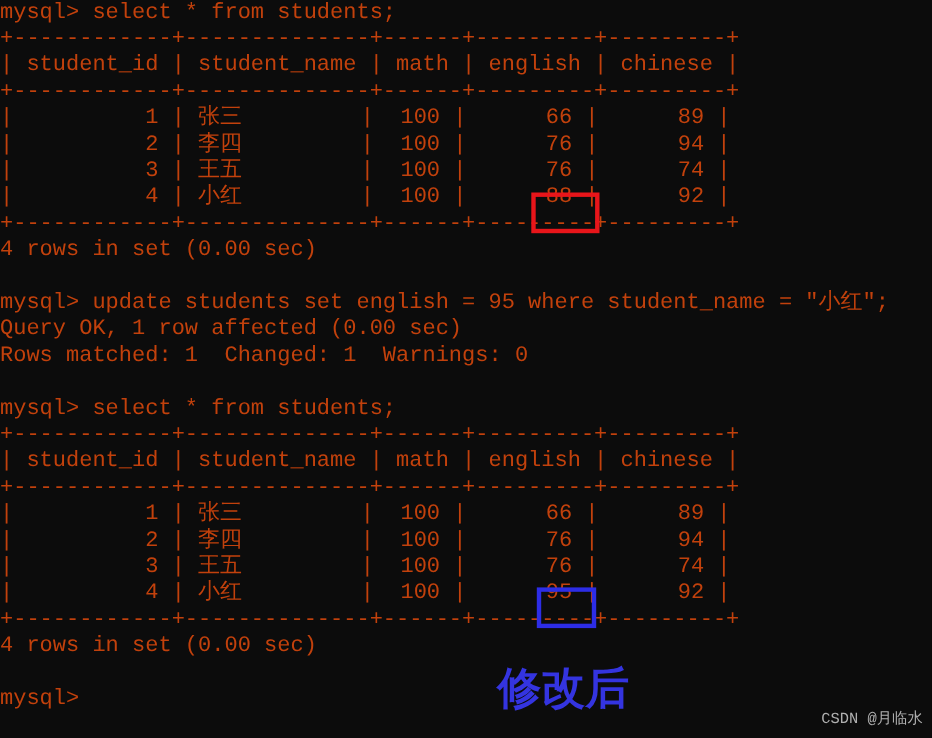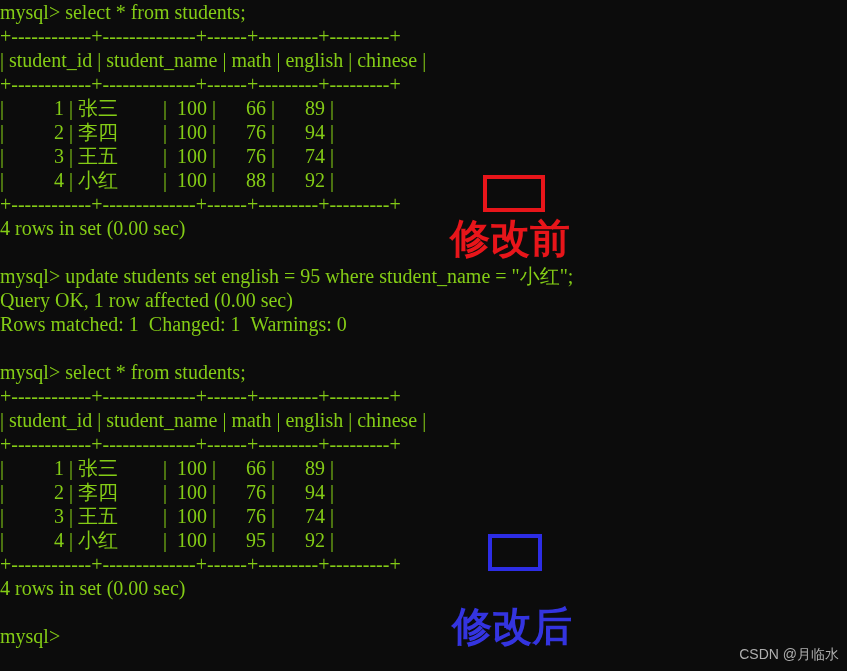--- a/index.html
+++ b/index.html
@@ -15,22 +15,22 @@
     overflow: hidden;
     font-family: "DejaVu Sans Mono", "Liberation Mono", monospace;
   }
   .term {
     position: absolute;
     left: 0;
     top: 0;
     width: 847px;
     padding: 0;
     margin: 0;
-    color: #84cc16;
-    font-family: Liberation Serif, serif;
+    color: #c2410c;
+    font-family: Liberation Mono, monospace;
     font-size: 20px;
     line-height: 24px;
     letter-spacing: 0px;
     white-space: pre;
     font-weight: 400;
   }
   .term .line {
     height: 24px;
     white-space: pre;
     margin: 0;
@@ -59,37 +59,36 @@
     white-space: pre;
   }
   .anno-red { color: #e8151a; }
   .anno-blue { color: #3434e0; }
 
   .watermark {
     position: absolute;
     right: 8px;
     bottom: 8px;
     color: #bdbdbd;
-    font-family: Liberation Sans, sans-serif;
+    font-family: Liberation Mono, monospace;
     font-size: 14px;
     line-height: 18px;
     opacity: 0.92;
     white-space: pre;
   }
 </style>
 </head>
 <body>
 
 <div id="screen">
 
   <pre class="term"><div class="line">mysql&gt; select * from students;</div><div class="line">+------------+--------------+------+---------+---------+</div><div class="line">| student_id | student_name | math | english | chinese |</div><div class="line">+------------+--------------+------+---------+---------+</div><div class="line">|          1 | 张三         |  100 |      66 |      89 |</div><div class="line">|          2 | 李四         |  100 |      76 |      94 |</div><div class="line">|          3 | 王五         |  100 |      76 |      74 |</div><div class="line">|          4 | 小红         |  100 |      88 |      92 |</div><div class="line">+------------+--------------+------+---------+---------+</div><div class="line">4 rows in set (0.00 sec)</div><div class="line blank"></div><div class="line">mysql&gt; update students set english = 95 where student_name = "小红";</div><div class="line">Query OK, 1 row affected (0.00 sec)</div><div class="line">Rows matched: 1  Changed: 1  Warnings: 0</div><div class="line blank"></div><div class="line">mysql&gt; select * from students;</div><div class="line">+------------+--------------+------+---------+---------+</div><div class="line">| student_id | student_name | math | english | chinese |</div><div class="line">+------------+--------------+------+---------+---------+</div><div class="line">|          1 | 张三         |  100 |      66 |      89 |</div><div class="line">|          2 | 李四         |  100 |      76 |      94 |</div><div class="line">|          3 | 王五         |  100 |      76 |      74 |</div><div class="line">|          4 | 小红         |  100 |      95 |      92 |</div><div class="line">+------------+--------------+------+---------+---------+</div><div class="line">4 rows in set (0.00 sec)</div><div class="line blank"></div><div class="line">mysql&gt;</div></pre>
 
   <div class="hl-box hl-red" style="left:483px; top:175px; width:62px; height:37px;"></div>
 
-  <div class="anno anno-red" style="left:450px; top:216px;">修改前</div>
 
   <div class="hl-box hl-blue" style="left:488px; top:534px; width:54px; height:37px;"></div>
 
   <div class="anno anno-blue" style="left:452px; top:604px;text-align:center;">修改后</div>
 
   <div class="watermark">CSDN @月临水</div>
 
 </div>
 
 </body></html>

